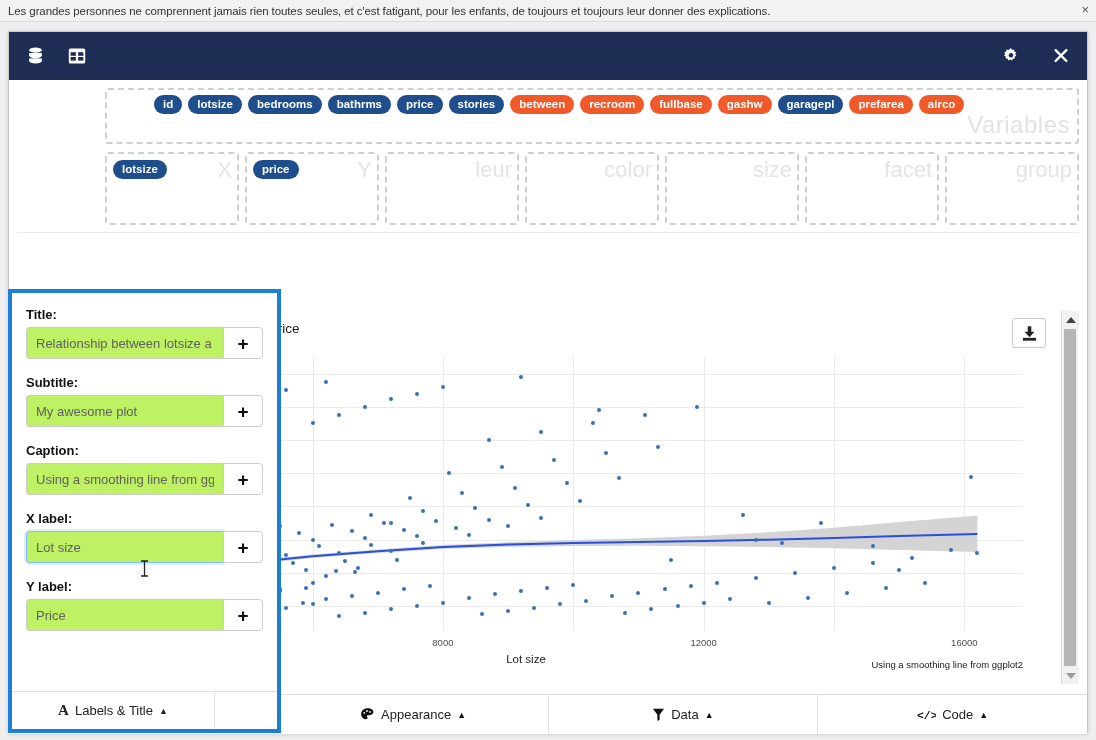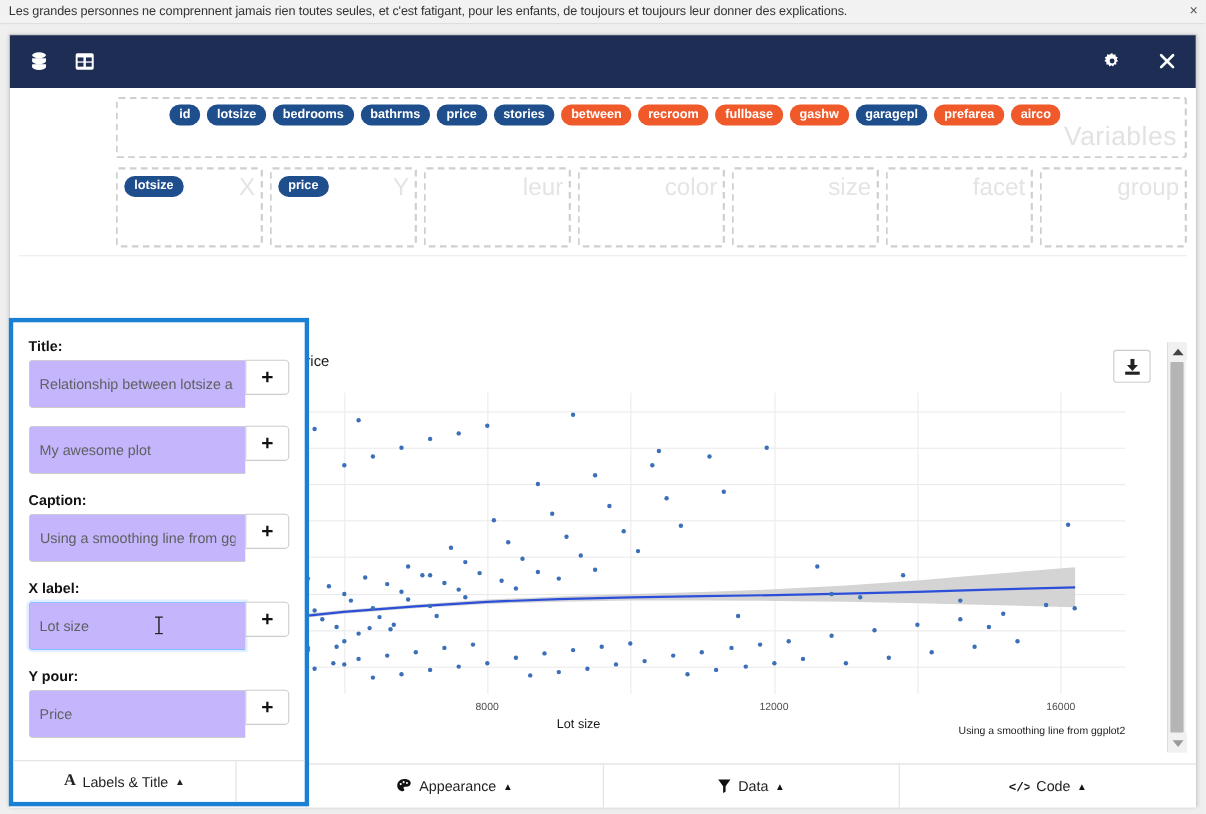--- a/index.html
+++ b/index.html
@@ -181,23 +181,23 @@
   
   .labels-panel {
     position: absolute; left: 8px; top: 289px; width: 273px; height: 444px;
     background: #fff; border: 4px solid #1b7fd4; z-index: 40;
     display: flex; flex-direction: column;
   }
   .lp-content { flex: 1 1 auto; padding: 14px 14px 0 14px; }
   .fld-label { font-size: 13px; font-weight: bold; color: #111; margin: 0 0 5px 0; }
   .fld-row { display: flex; margin-bottom: 16px; }
   .fld-input {
-    flex: 1 1 auto; height: 44px; border: 1px solid #ccc; border-right: none;
+    flex: 1 1 auto; height: 32px; border: 1px solid #ccc; border-right: none;
     border-radius: 4px 0 0 4px; padding: 0 9px; font-size: 13px; color: #606060;
-    background: #c4b5fd; outline: none; min-width: 0;
+    background: #bef264; outline: none; min-width: 0;
     font-family: "Liberation Sans", sans-serif;
   }
   .fld-input.focused { border-color: #80bdff; box-shadow: 0 0 0 2px rgba(0,123,255,.12); }
   .fld-btn {
     width: 40px; height: 32px; border: 1px solid #ccc; border-radius: 0 4px 4px 0;
     background: #fff; display: flex; align-items: center; justify-content: center;
     font-size: 19px; color: #111; cursor: pointer; font-weight: bold; line-height: 1;
   }
   .lp-footer {
     height: 38px; border-top: 1px solid #e2e2e2; display: flex; align-items: stretch;
@@ -623,35 +623,36 @@
     </div>
   </div>
 
   <div class="labels-panel">
     <div class="lp-content" id="fields-host">
         <div class="fld-label">Title:</div>
         <div class="fld-row">
           <input type="text" class="fld-input" value="Relationship between lotsize a" style="">
           <div class="fld-btn">+</div>
         </div>
+        <div class="fld-label">Subtitle:</div>
         <div class="fld-row">
           <input type="text" class="fld-input" value="My awesome plot" style="">
           <div class="fld-btn">+</div>
         </div>
         <div class="fld-label">Caption:</div>
         <div class="fld-row">
           <input type="text" class="fld-input" value="Using a smoothing line from gg" style="">
           <div class="fld-btn">+</div>
         </div>
         <div class="fld-label">X label:</div>
         <div class="fld-row">
           <input type="text" class="fld-input focused" value="Lot size" style="">
           <div class="fld-btn">+</div>
         </div>
-        <div class="fld-label">Y pour:</div>
+        <div class="fld-label">Y label:</div>
         <div class="fld-row">
           <input type="text" class="fld-input" value="Price" style="">
           <div class="fld-btn">+</div>
         </div>
       </div>
     <div class="lp-footer">
       <div class="lp-footer-tab">
         <span style="font-weight:bold;font-size:15px;font-family:'Liberation Serif',serif;">A</span>
         <span>Labels &amp; Title</span>
         <span class="caret-up">▲</span>

